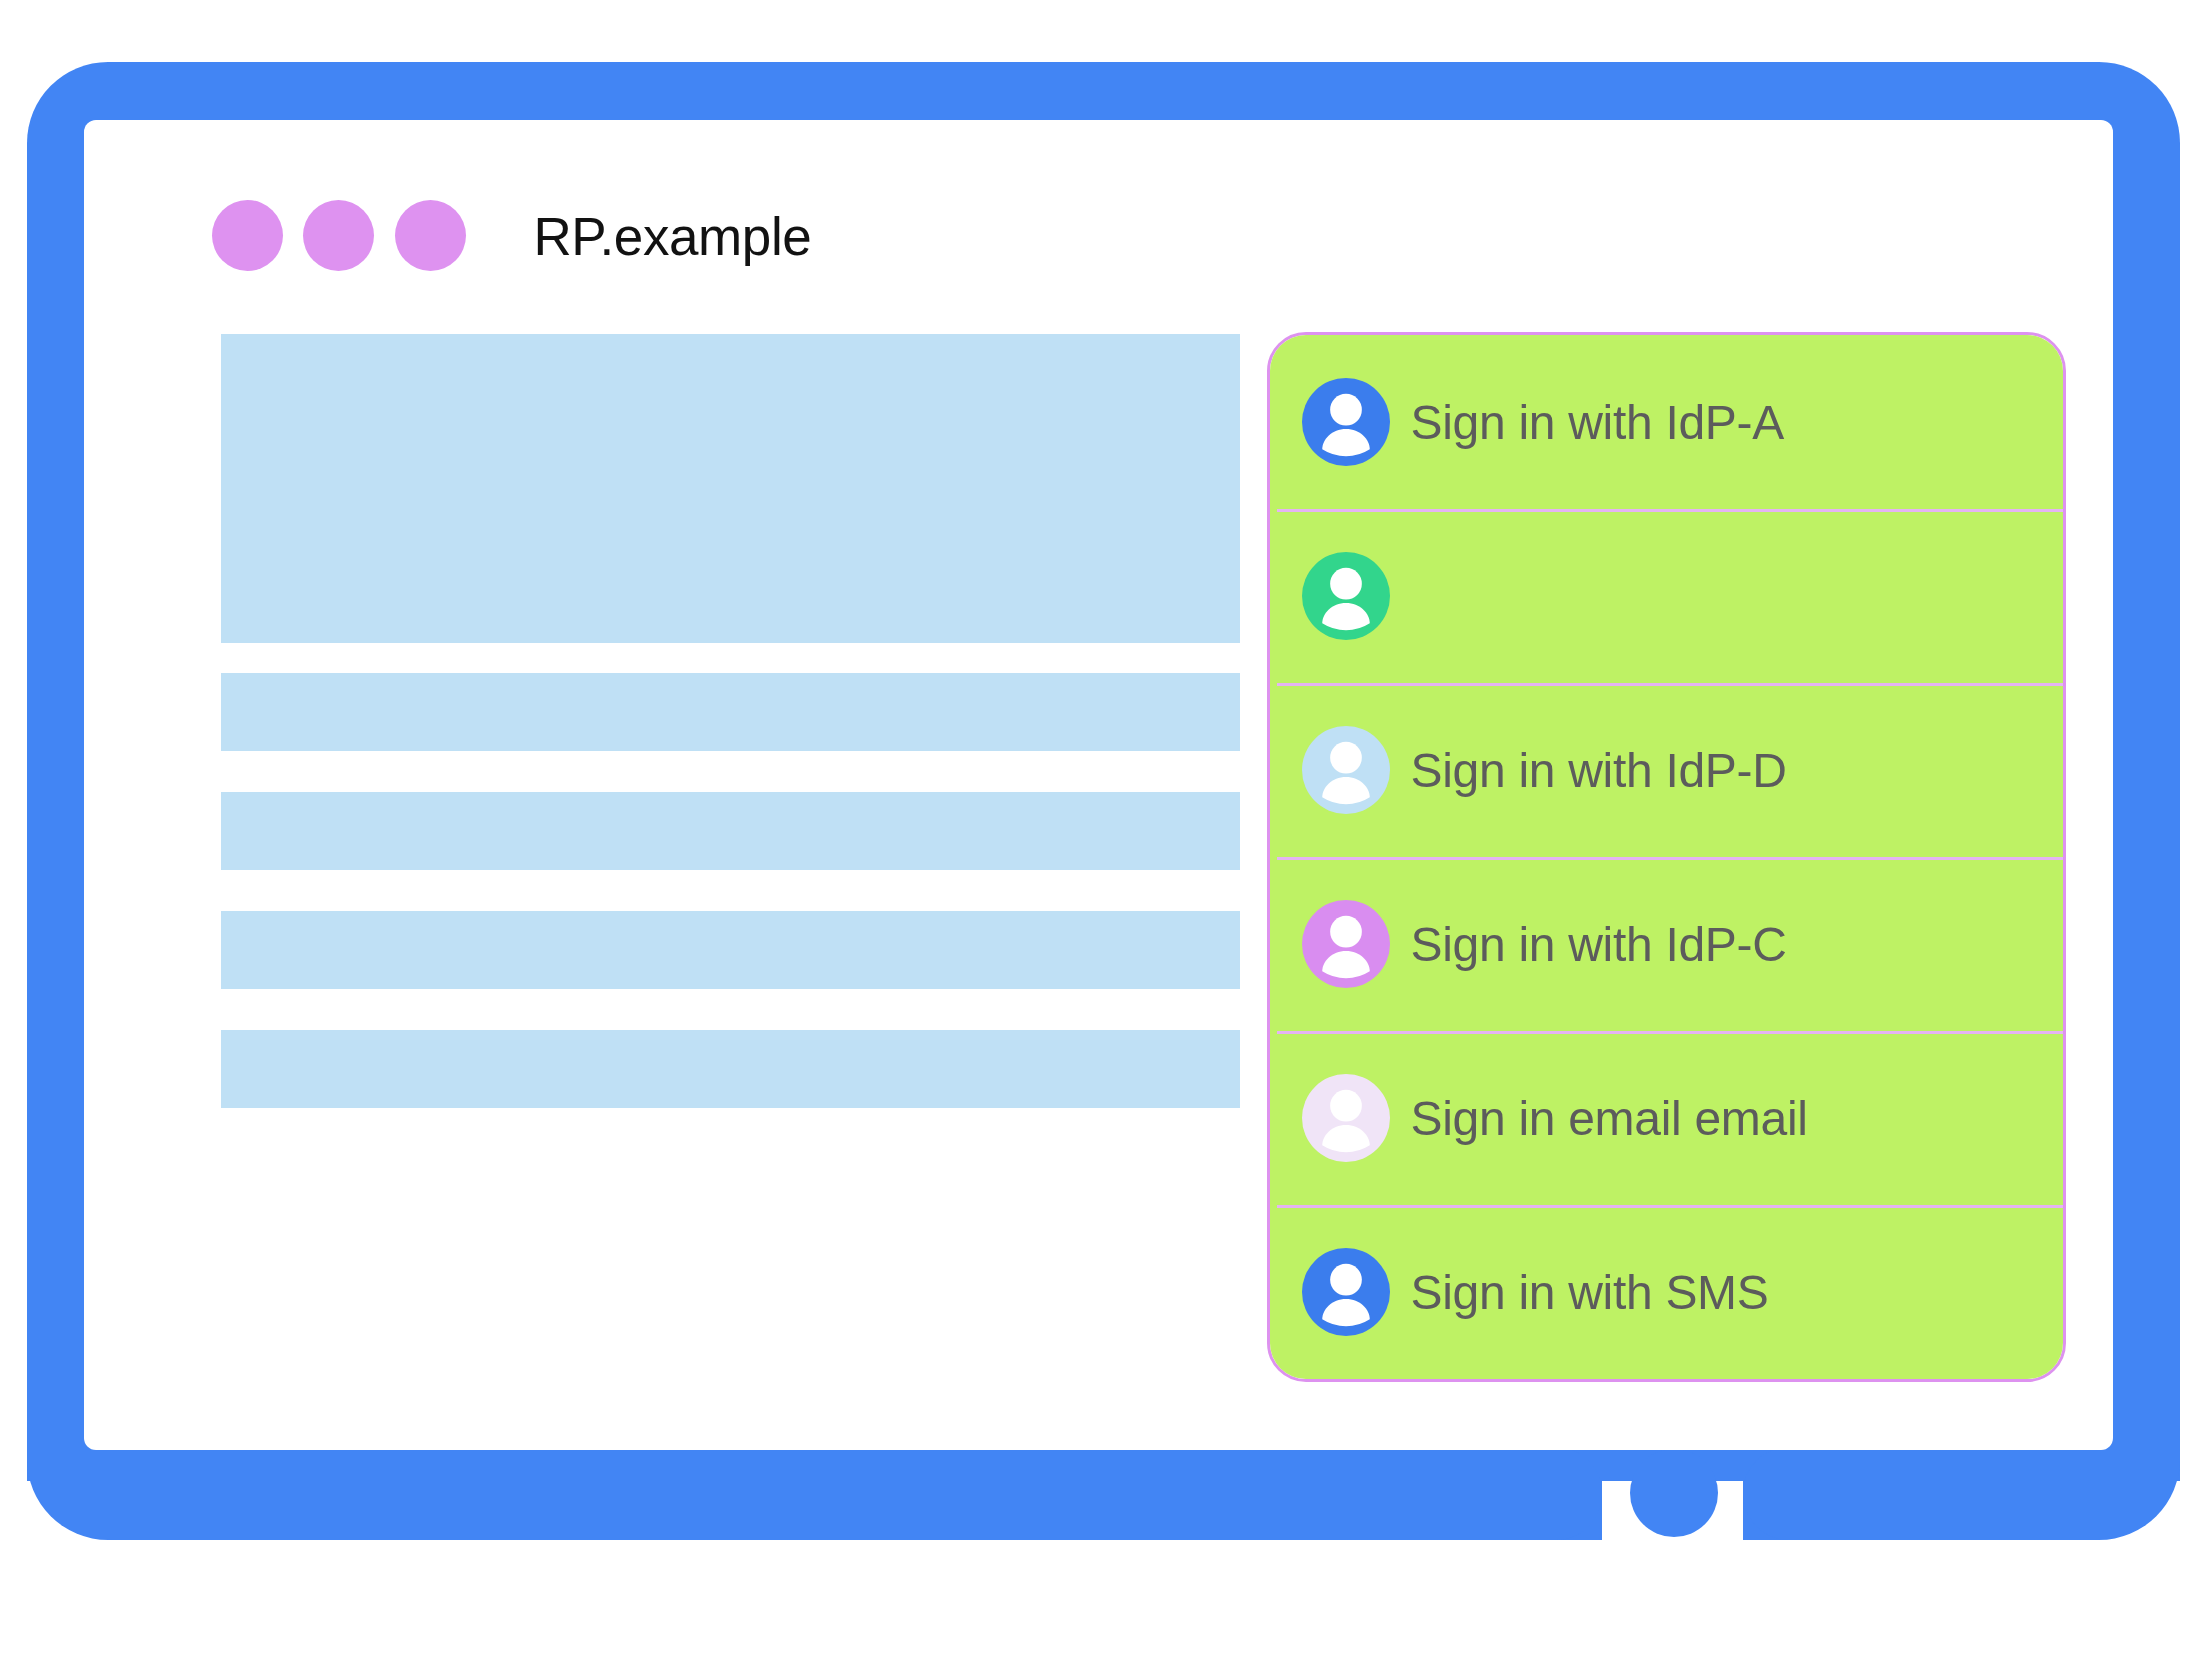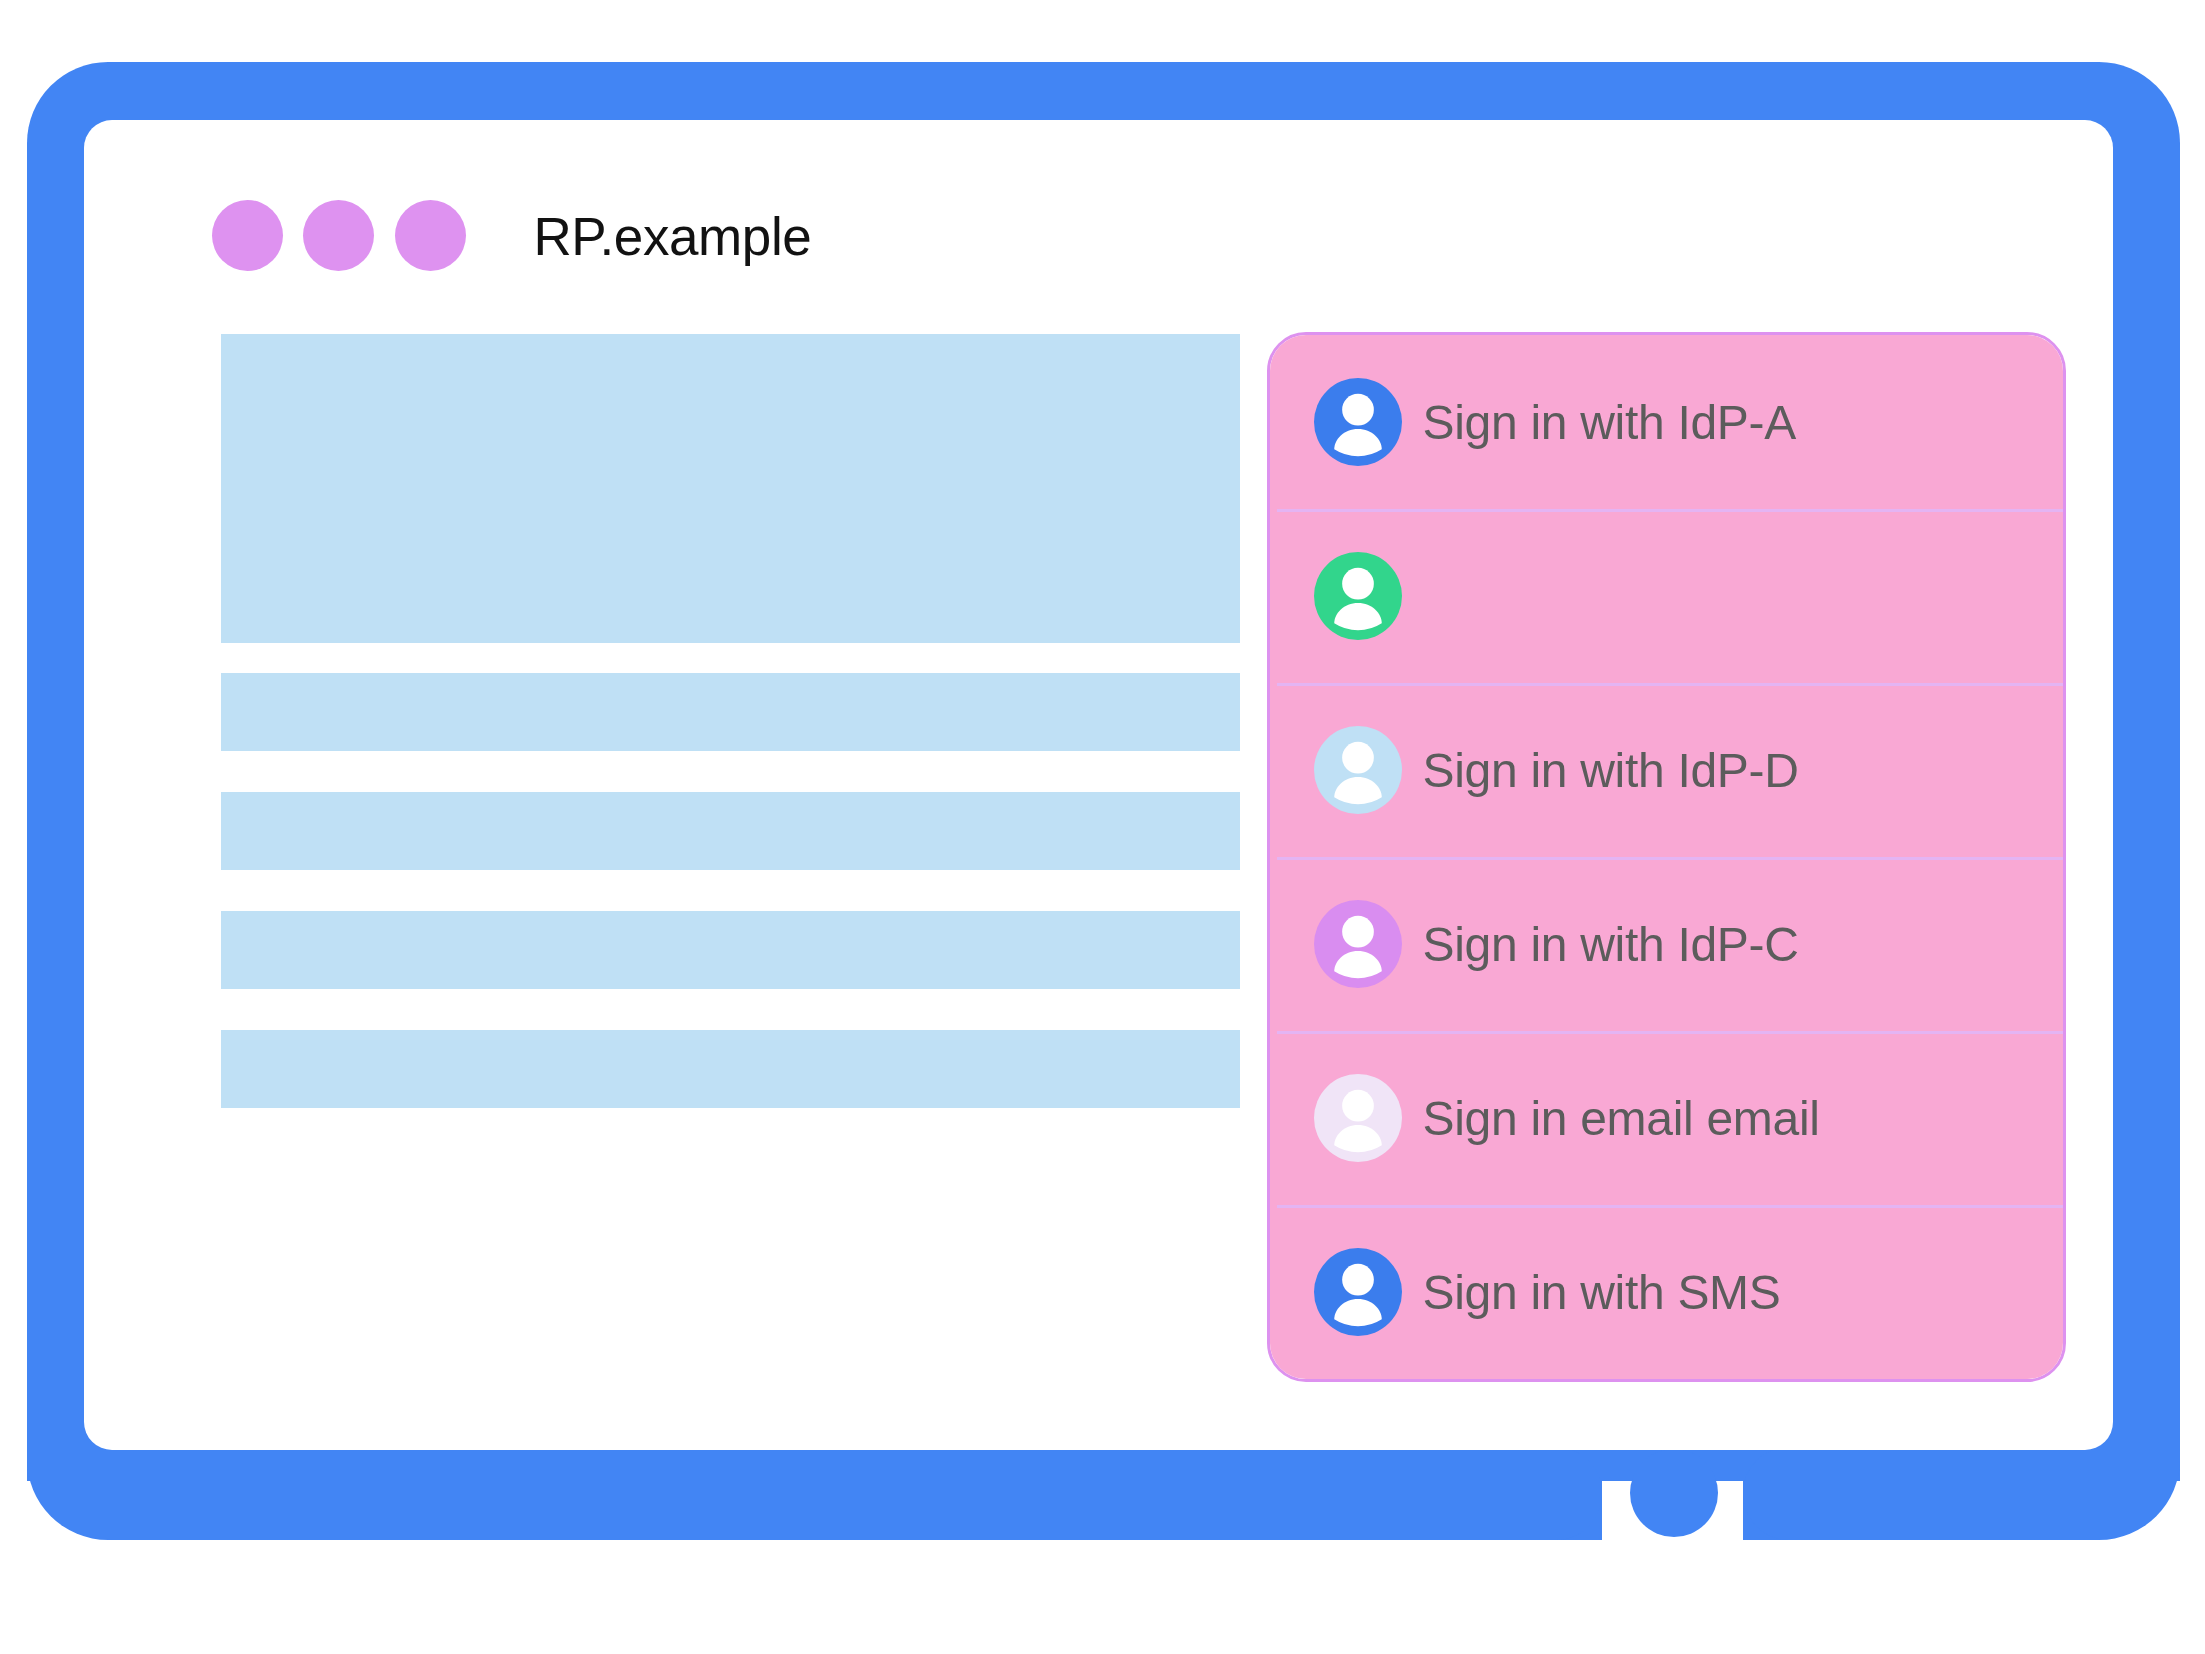--- a/index.html
+++ b/index.html
@@ -76,21 +76,21 @@
   }
 
   
   #viewport {
     position: absolute;
     left: 57px;
     top: 58px;
     width: 2029px;
     height: 1330px;
     background: #ffffff;
-    border-radius: 28px;
+    border-radius: 12px;
     overflow: hidden;
   }
 
   
   #title-bar {
     position: absolute;
     left: 0; top: 0;
     width: 100%;
     height: 176px;
   }
@@ -142,22 +142,22 @@
     border: 3.5px solid #dd92ef;
     border-radius: 39px;
     background: #ffffff;
     overflow: hidden;
   }
   .account-row {
     position: relative;
     display: flex;
     align-items: center;
     height: 174px;
-    padding-left: 44px;
-    background: #f9a8d4;
+    padding-left: 32px;
+    background: #bef264;
     cursor: pointer;
   }
   .account-row + .account-row::before {
     content: "";
     position: absolute;
     left: 7px; right: 0; top: 0;
     height: 2.6px;
     background: #e4b4f3;
   }
 

